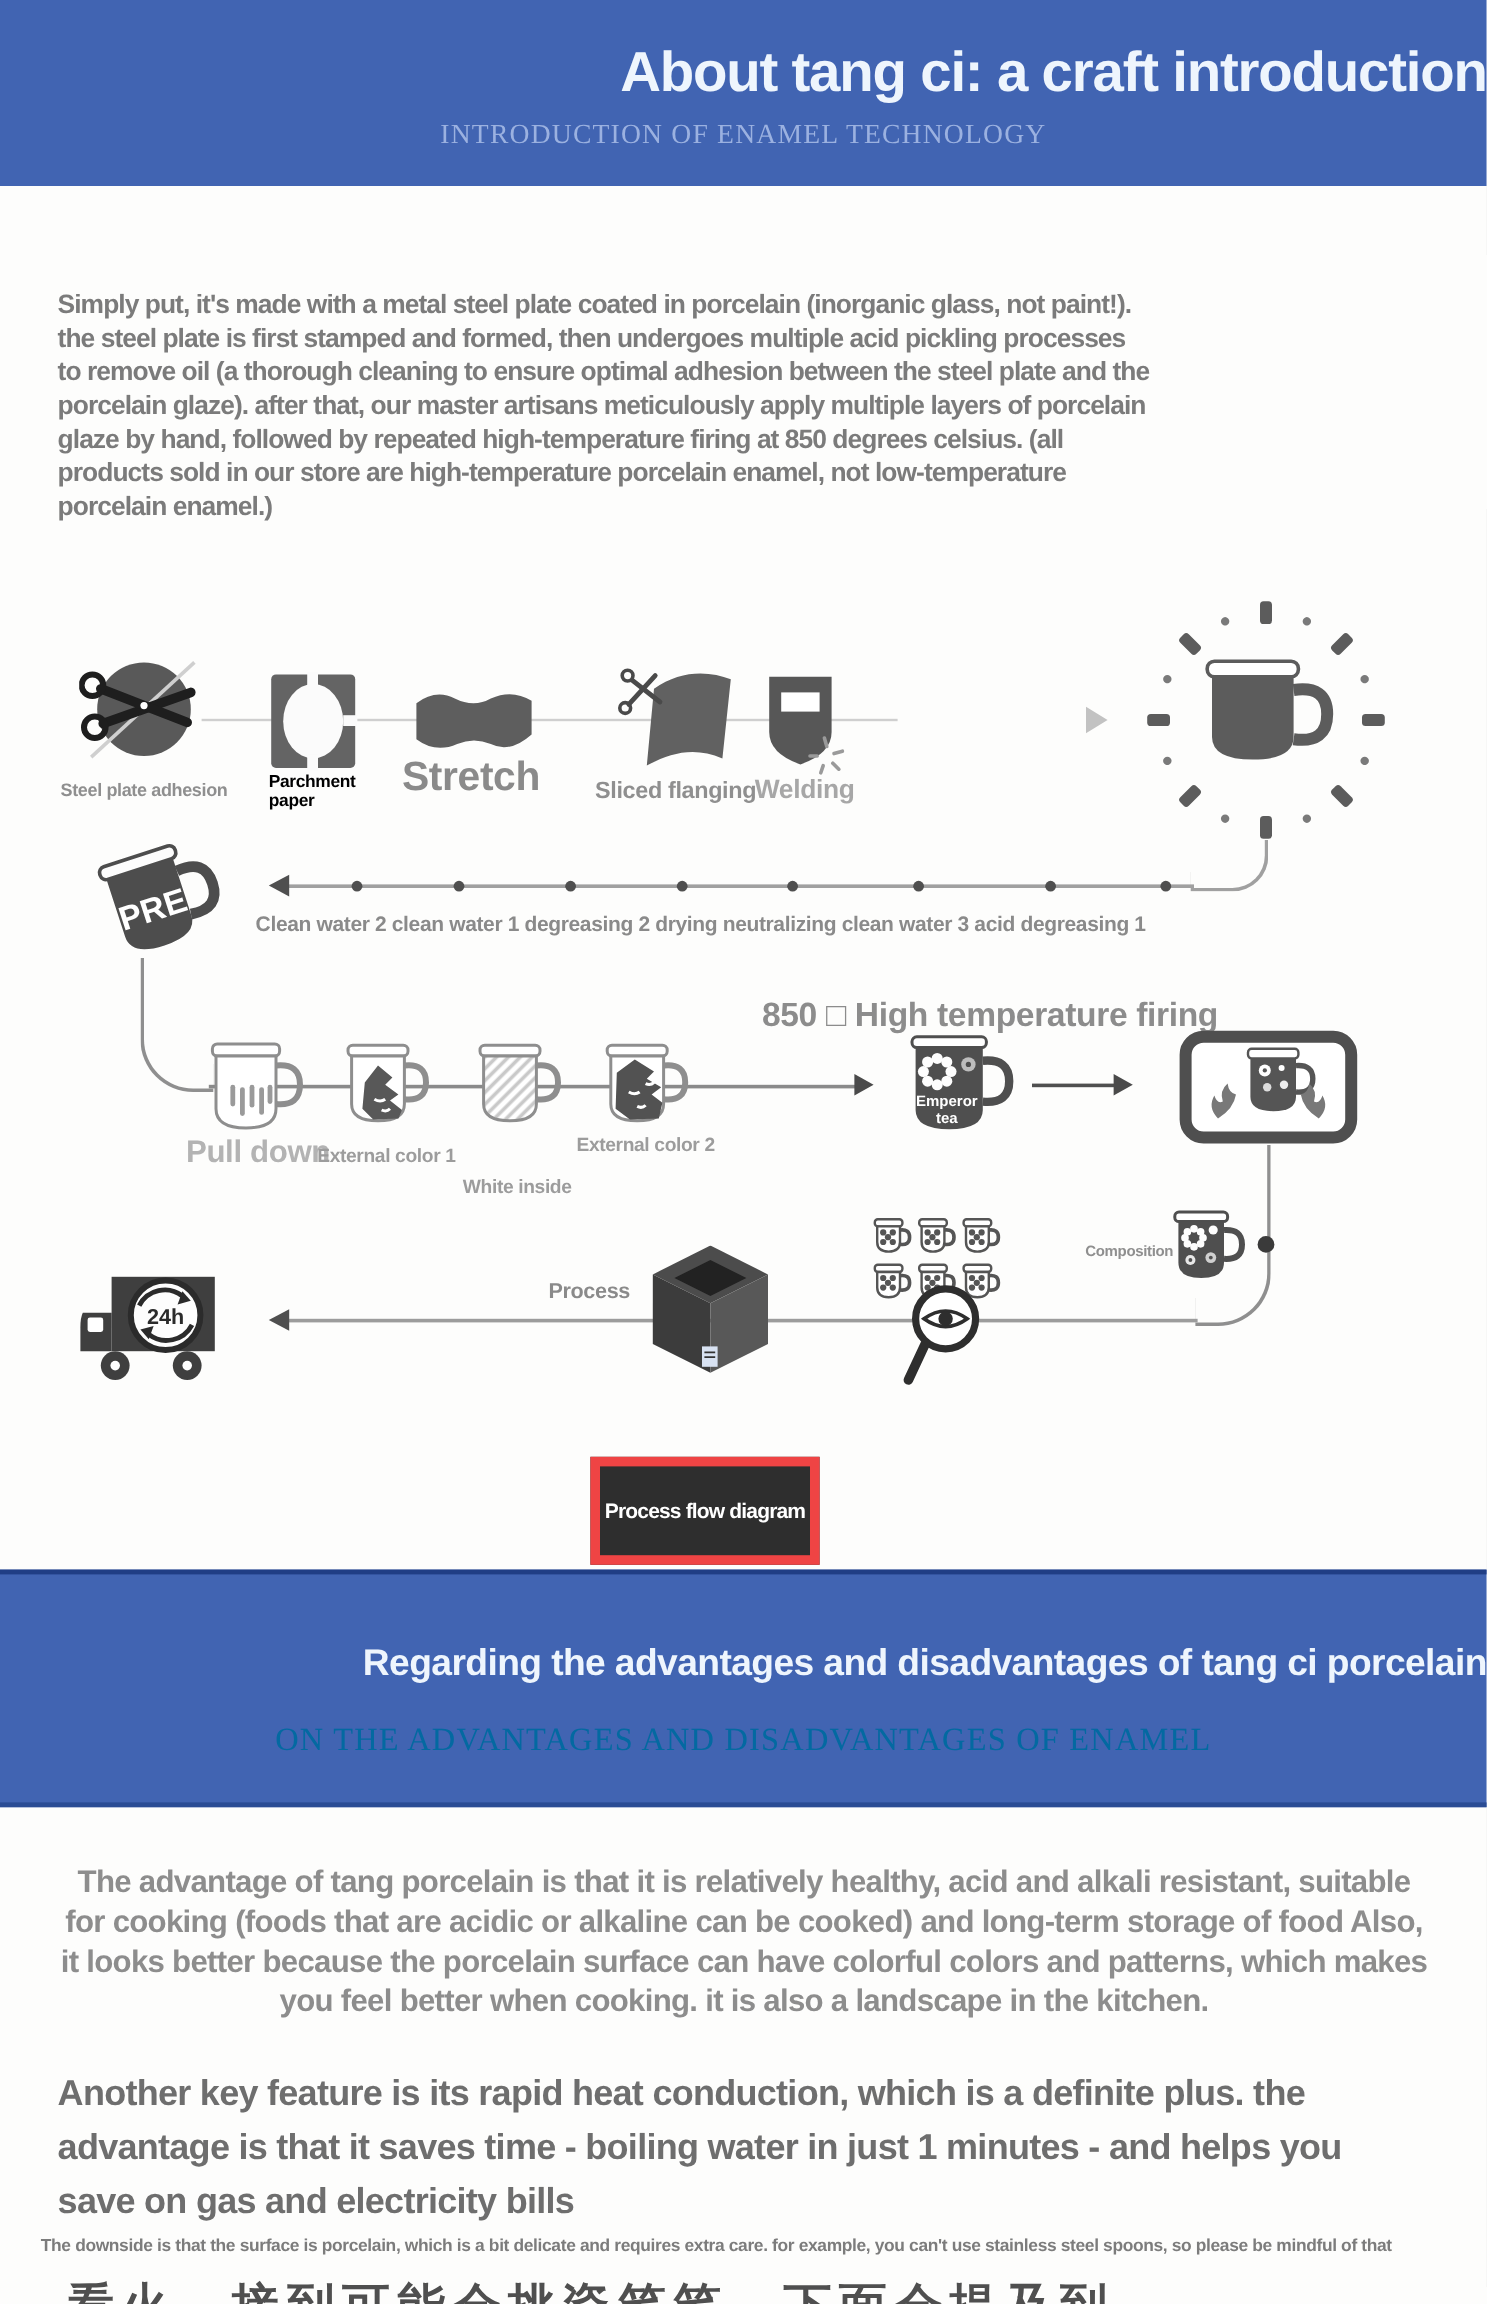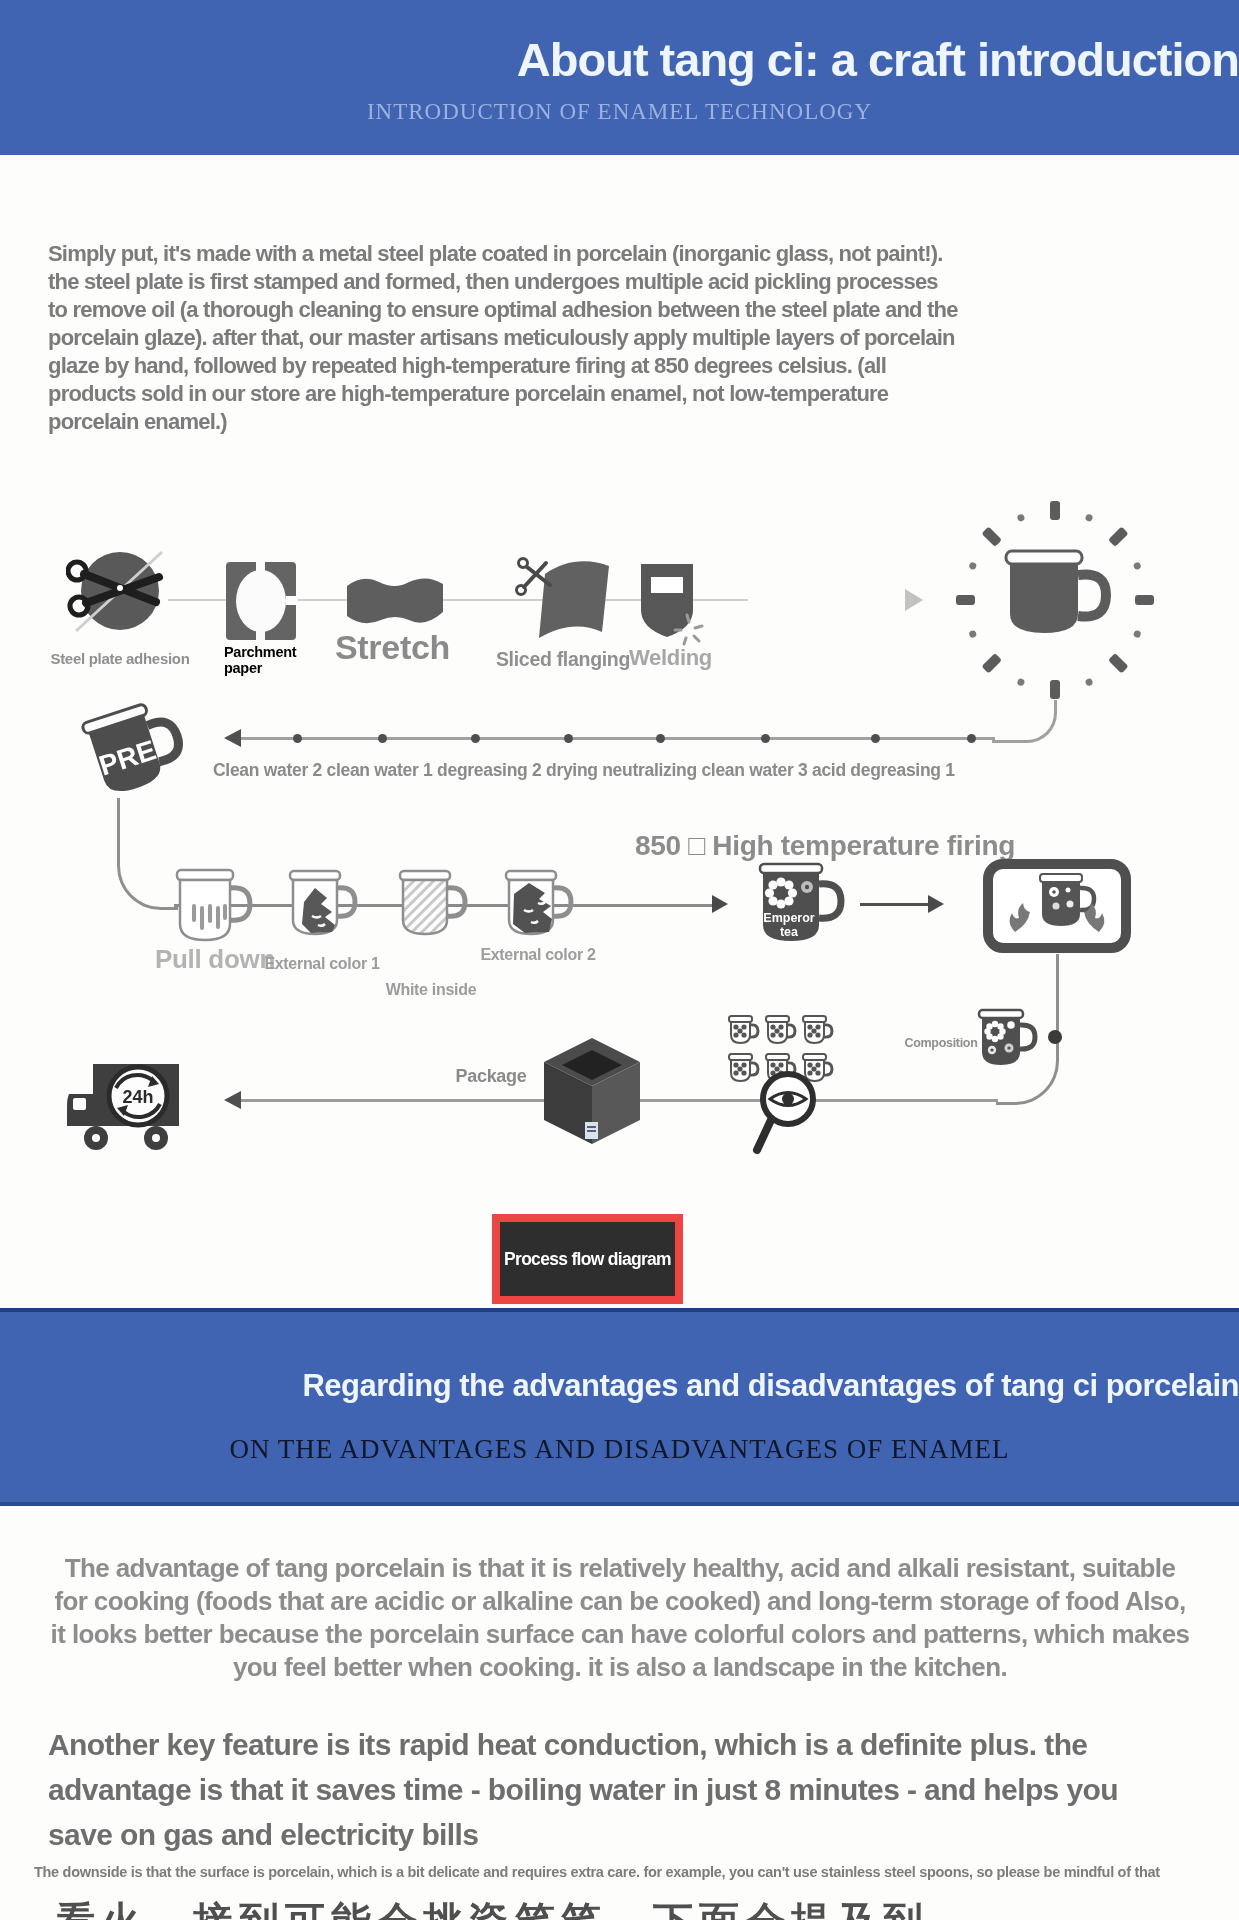--- a/index.html
+++ b/index.html
@@ -280,21 +280,21 @@
         <circle cx="90" cy="88" r="4" fill="#fff"></circle>
       <circle cx="72" cy="46" r="29" fill="#fdfdfd" stroke="#2b2b2b" stroke-width="5"></circle>
       <path d="M50,38 a24,24 0 0 1 36,-8" fill="none" stroke="#2b2b2b" stroke-width="4"></path>
       <polygon points="86,26 93,34 82,37" fill="#2b2b2b"></polygon>
       <path d="M94,54 a24,24 0 0 1 -36,8" fill="none" stroke="#2b2b2b" stroke-width="4"></path>
       <polygon points="58,66 51,58 62,55" fill="#2b2b2b"></polygon>
       <text x="72" y="53" text-anchor="middle" font-size="18" font-weight="bold" fill="#2b2b2b">24h</text>
     </svg>
   </span>
 
-  <div class="lbl" style="left:446px;top:1066px;width:90px;font-size:18px;color:#8a8a8a;">Package</div>
+  <div class="lbl" style="left:446px;top:1066px;width:90px;font-size:18px;color:#8a8a8a;">Process</div>
 
   <span class="abs" style="left:540px;top:1038px;">
     <svg width="105" height="110" viewBox="0 0 105 110">
       <polygon points="52,0 100,24 52,48 4,24" fill="#4c4c4c"></polygon>
       <polygon points="52,12 82,27 52,42 22,27" fill="#222"></polygon>
       <polygon points="4,24 52,48 52,106 4,82" fill="#3c3c3c"></polygon>
       <polygon points="100,24 52,48 52,106 100,82" fill="#585858"></polygon>
       <rect x="45" y="84" width="13" height="17" fill="#d8e2f2"></rect>
       <line x1="47" y1="89" x2="56" y2="89" stroke="#333" stroke-width="1.5"></line>
       <line x1="47" y1="93" x2="56" y2="93" stroke="#333" stroke-width="1.5"></line>
@@ -420,23 +420,23 @@
         <circle cx="37" cy="40" r="1.6" fill="#4f4f4f"></circle>
     </svg>
   </span>
 
   <div class="flowbox">
     <span>Process flow diagram</span>
   </div>
 
   <div class="banner" style="top:1308px;height:190px;border-top:4px solid #203e85;border-bottom:4px solid #2a4c94;"></div>
   <div class="banner-title" style="top:1368px;font-size:31px;letter-spacing:-0.5px;">Regarding the advantages and disadvantages of tang ci porcelain</div>
-  <div class="banner-sub" style="top:1434px;font-size:27px;color:#0f172a;">ON THE ADVANTAGES AND DISADVANTAGES OF ENAMEL</div>
+  <div class="banner-sub" style="top:1434px;font-size:27px;color:#0369a1;">ON THE ADVANTAGES AND DISADVANTAGES OF ENAMEL</div>
 
   <div class="para" style="left:45px;top:1552px;width:1150px;font-size:26px;line-height:33px;color:#8d8d8d;text-align:center;">The advantage of tang porcelain is that it is relatively healthy, acid and alkali resistant, suitable for cooking (foods that are acidic or alkaline can be cooked) and long-term storage of food Also, it looks better because the porcelain surface can have colorful colors and patterns, which makes you feel better when cooking. it is also a landscape in the kitchen.</div>
 
-  <div class="para" style="left:48px;top:1722px;width:1110px;font-size:30px;line-height:45px;color:#6e6e6e;">Another key feature is its rapid heat conduction, which is a definite plus. the advantage is that it saves time - boiling water in just 8 minutes - and helps you save on gas and electricity bills</div>
+  <div class="para" style="left:48px;top:1722px;width:1110px;font-size:30px;line-height:45px;color:#6e6e6e;">Another key feature is its rapid heat conduction, which is a definite plus. the advantage is that it saves time - boiling water in just 1 minutes - and helps you save on gas and electricity bills</div>
 
   <div class="para" style="left:34px;top:1864px;width:1200px;font-size:14.5px;color:#7c7c7c;white-space:nowrap;letter-spacing:-0.3px;">The downside is that the surface is porcelain, which is a bit delicate and requires extra care. for example, you can't use stainless steel spoons, so please be mindful of that</div>
 
   <div class="para" style="left:55px;top:1894px;width:1150px;font-size:40px;color:#4f4f4f;letter-spacing:6px;">看火，接到可能会挑瓷笔笔，下面会提及到</div>
 
 </div>
 
 </body></html>

